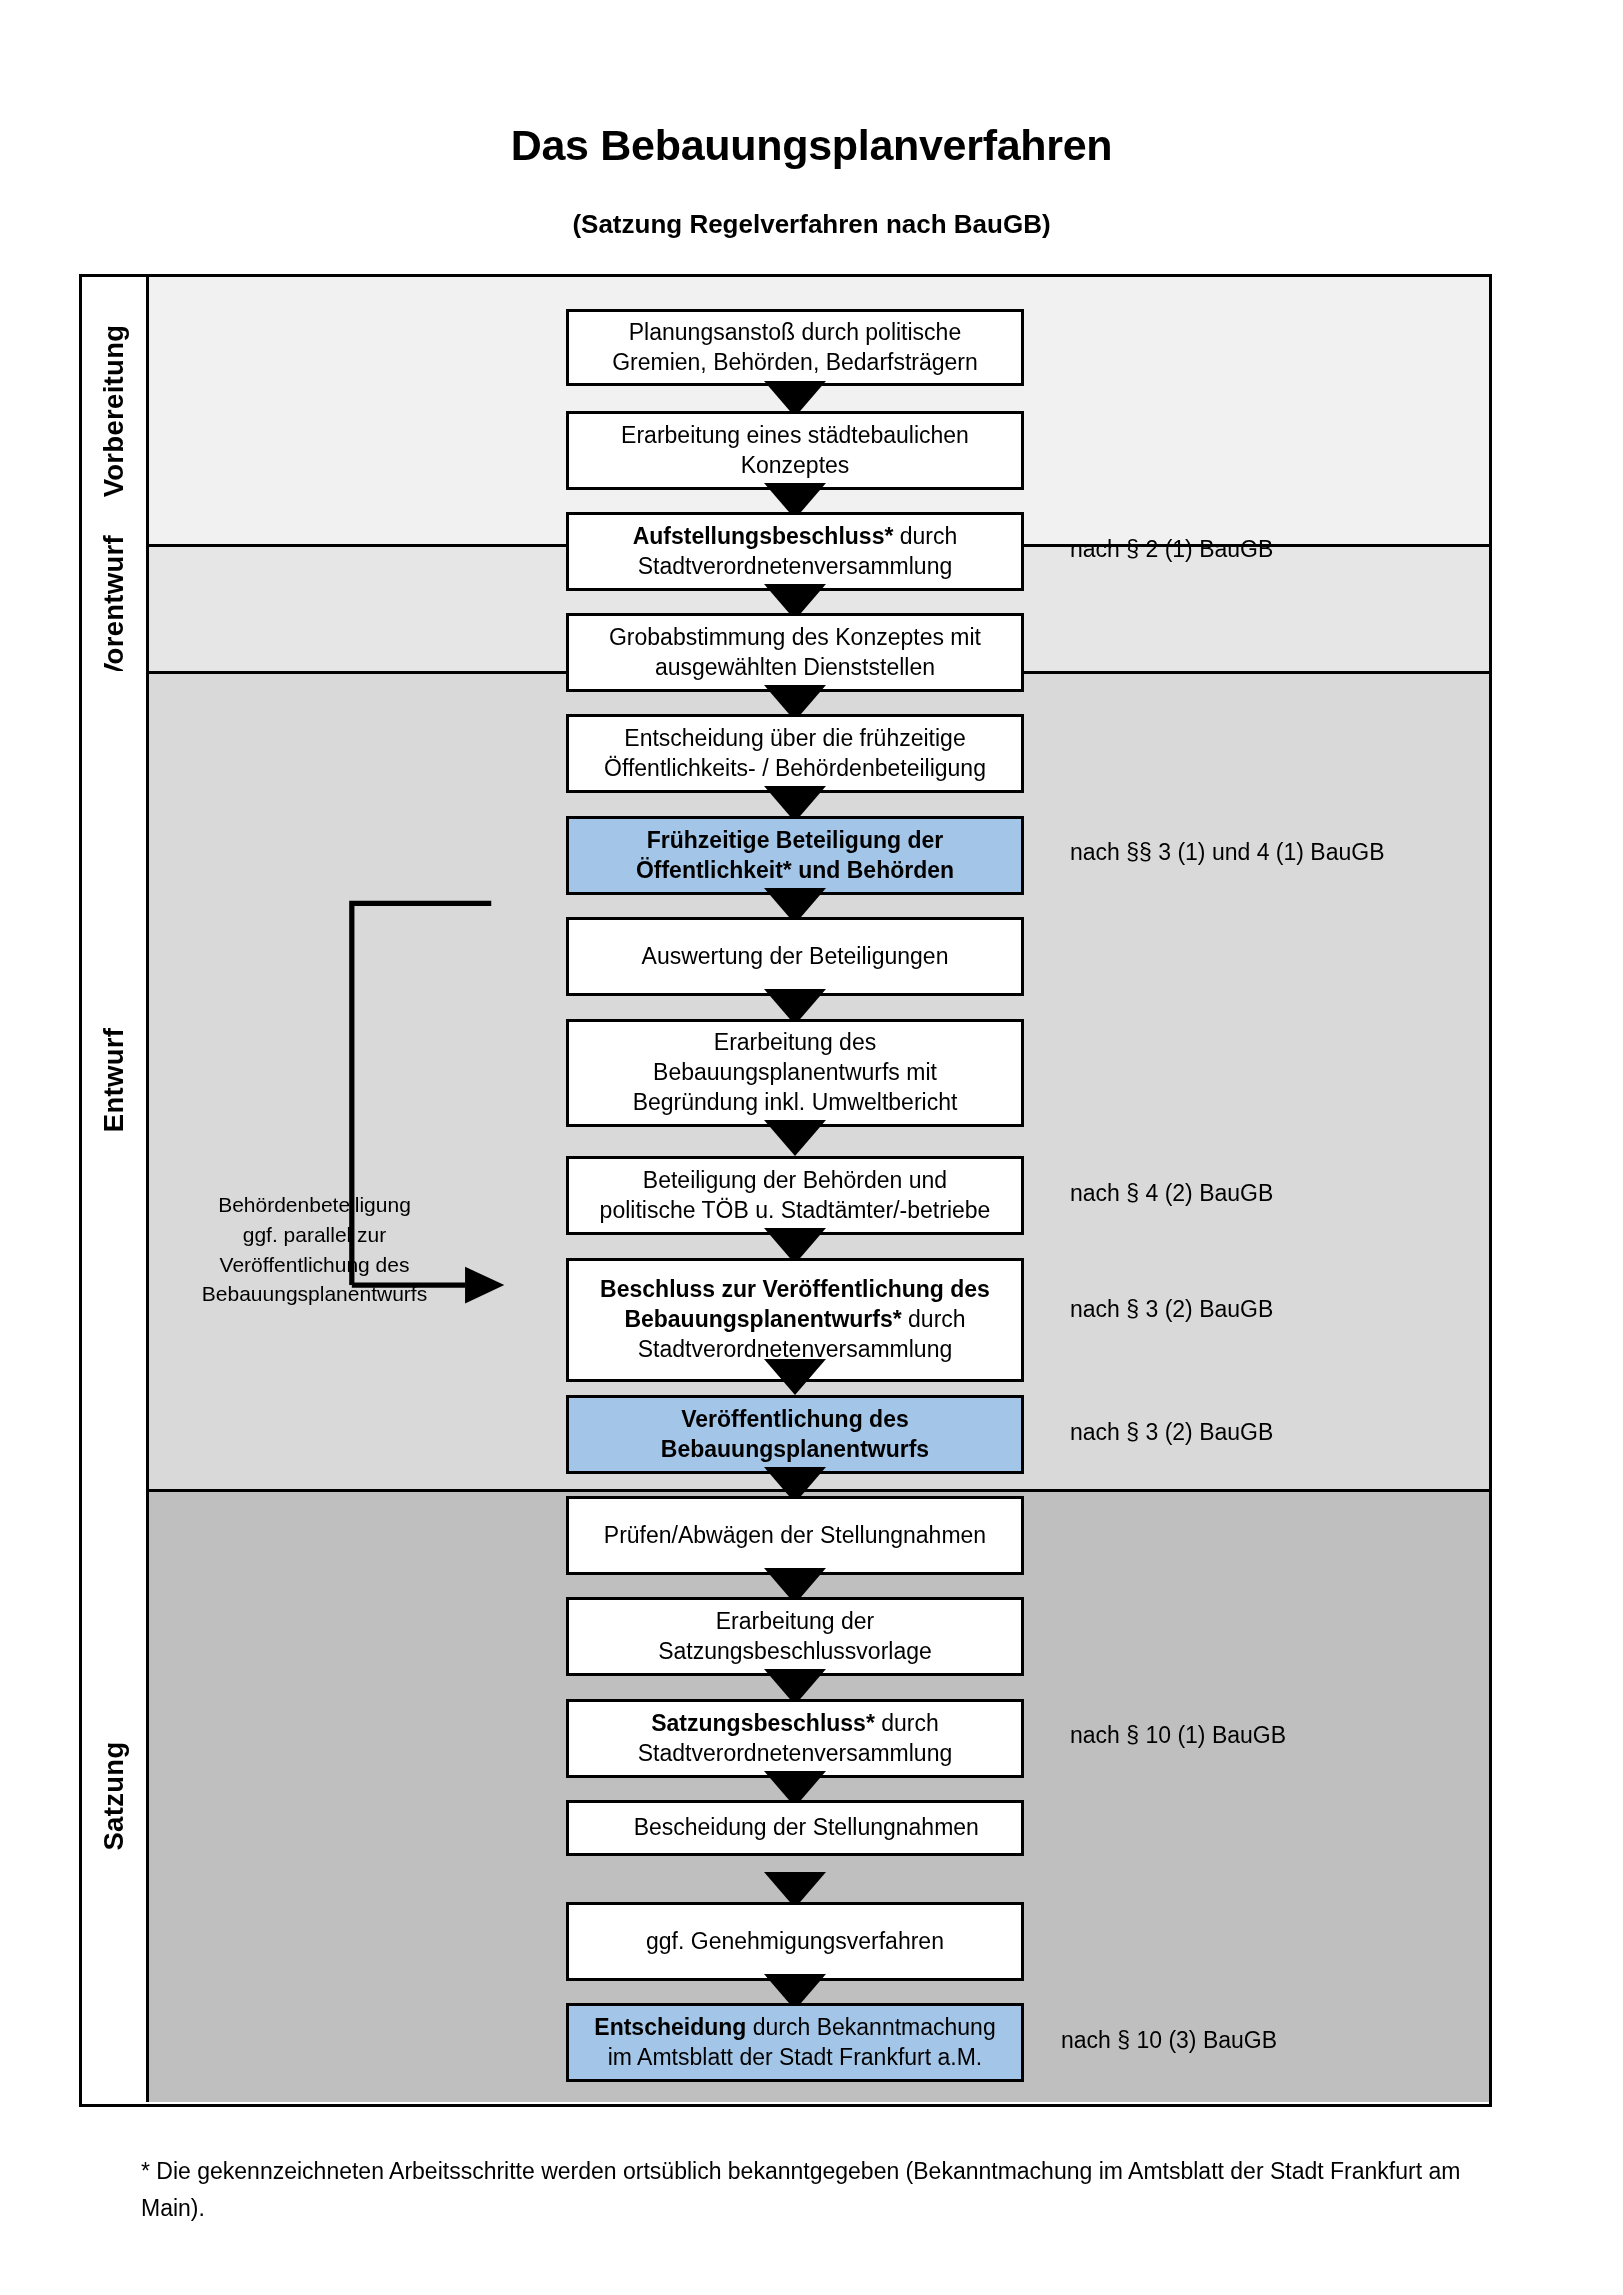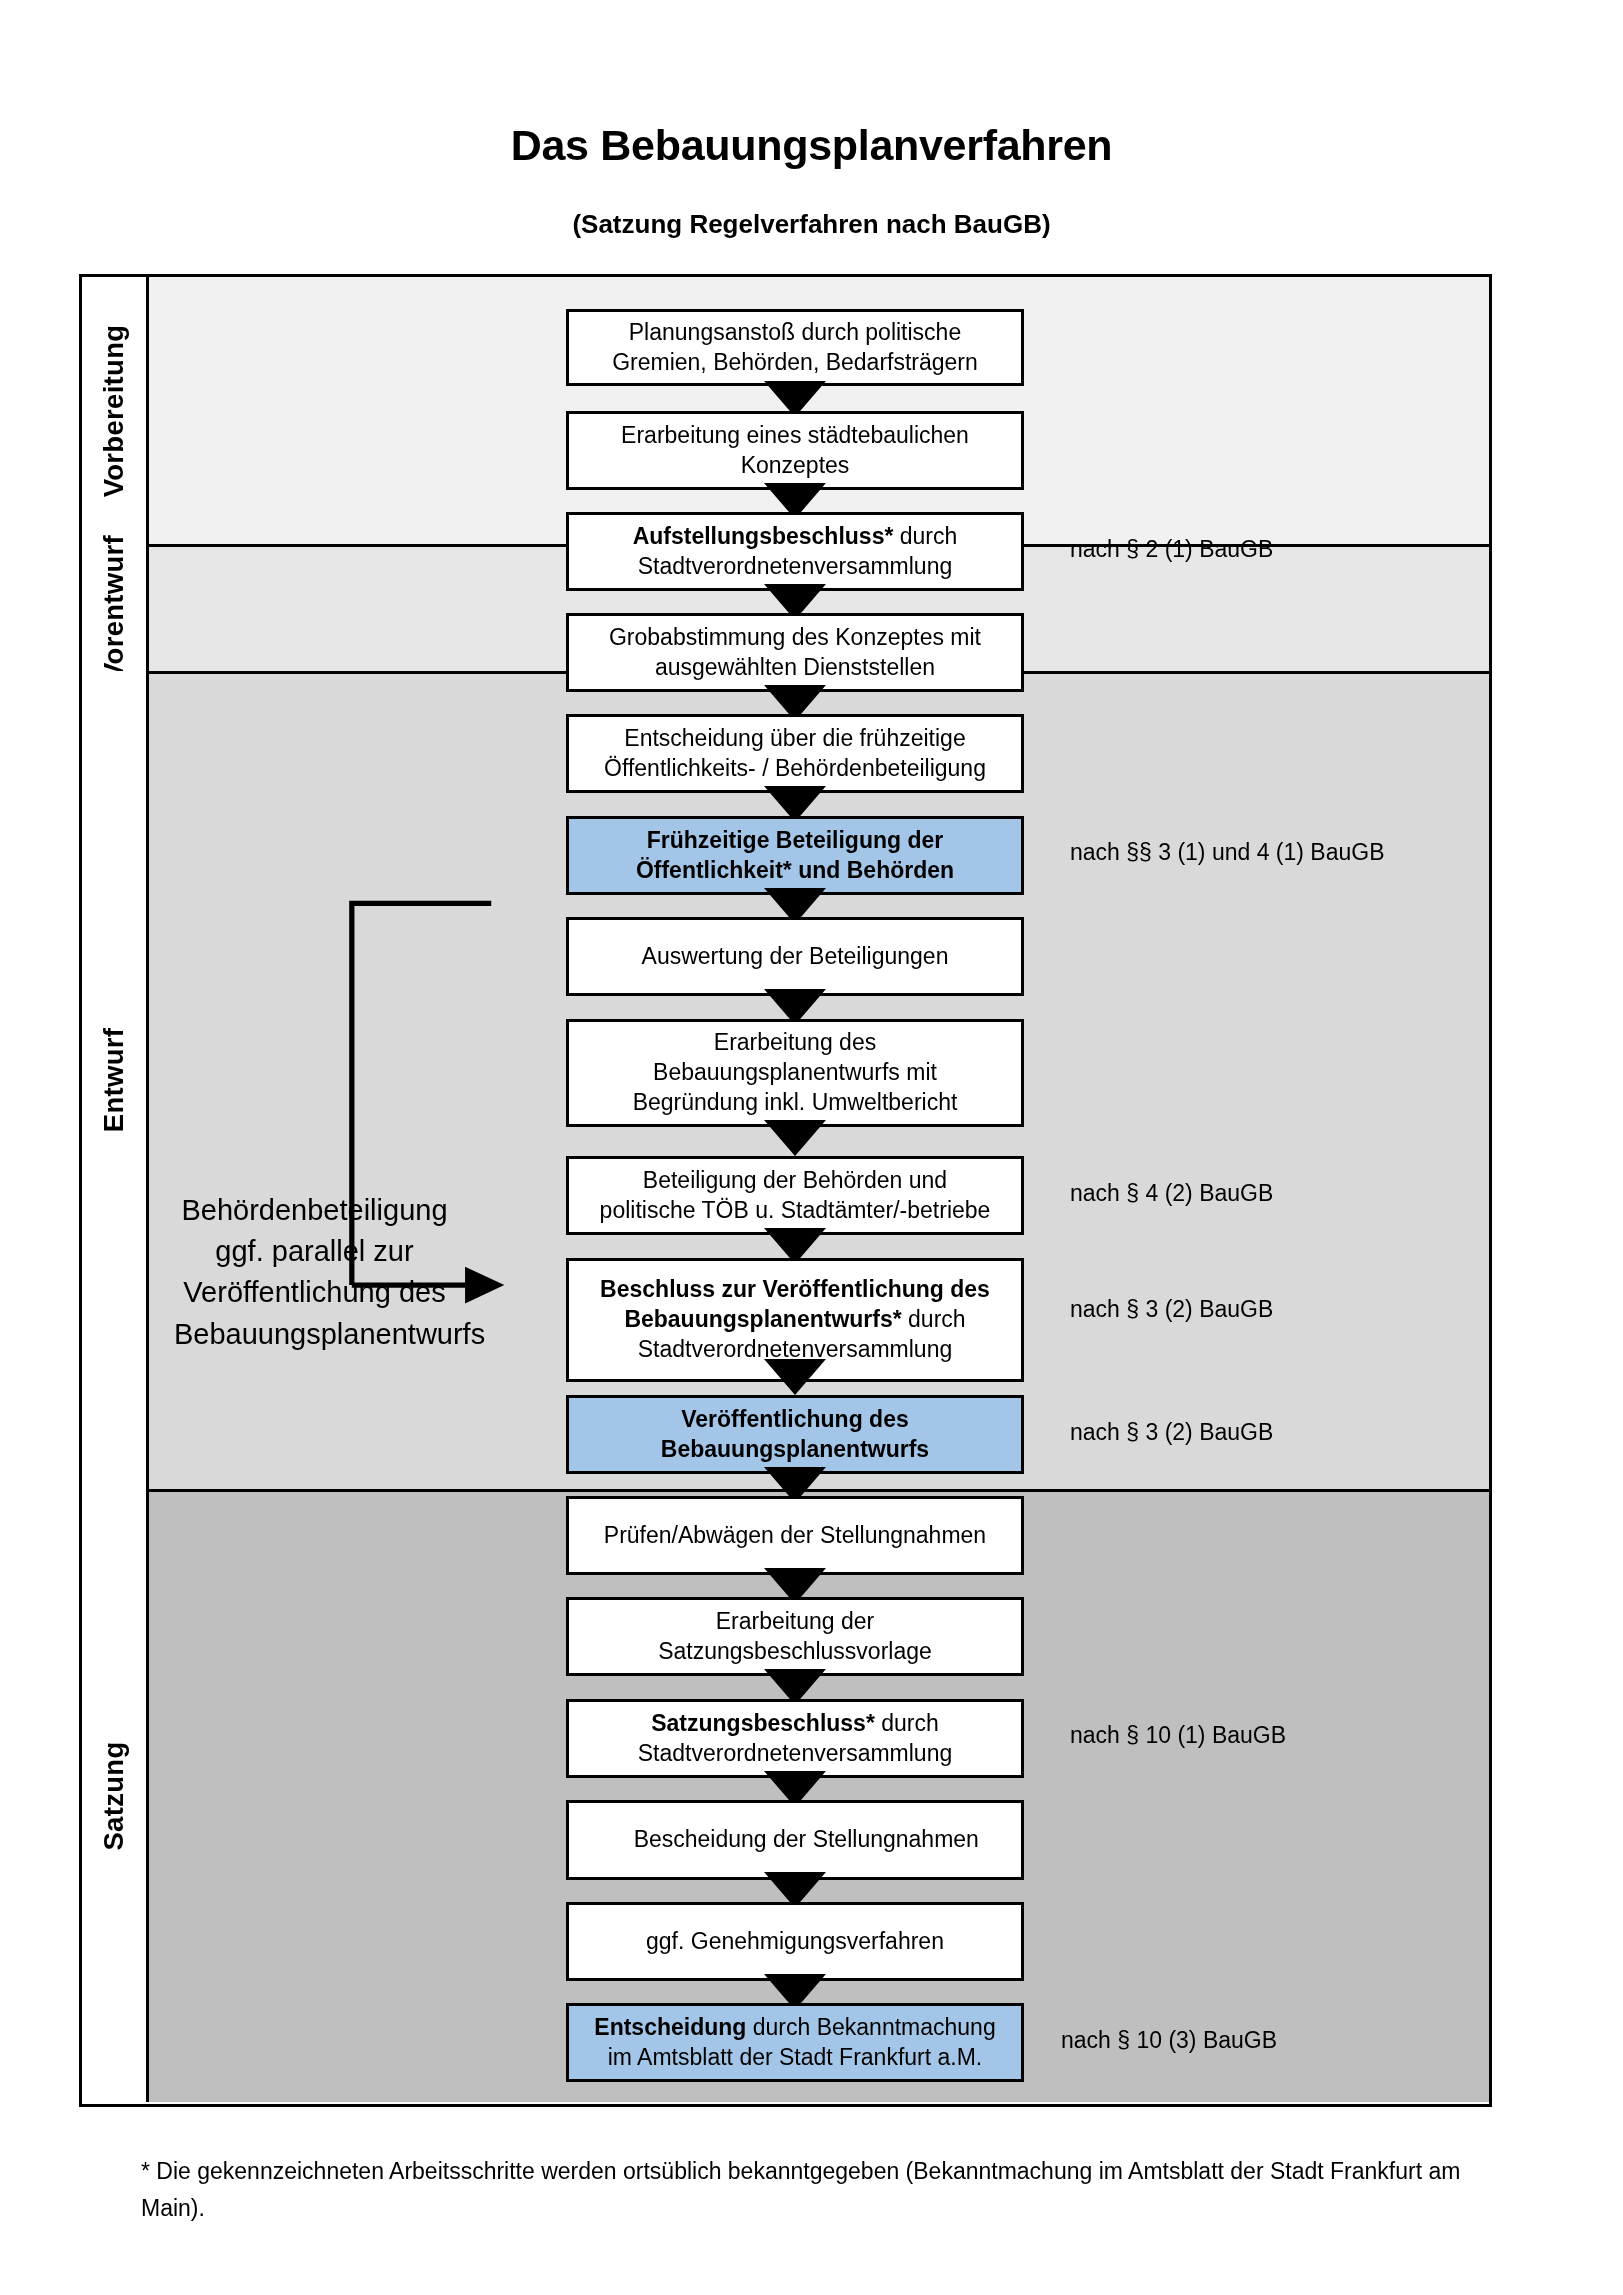--- a/index.html
+++ b/index.html
@@ -87,21 +87,21 @@
     position:absolute;
     font-size:23px;
     white-space:nowrap;
   }
 
   
   #sidenote{
     position:absolute;
     width:281px;
     text-align:center;
-    font-size:29px;
+    font-size:21px;
     line-height:1.42;
   }
 
   
   #branch{ position:absolute; left:0; top:0; pointer-events:none; }
 
   
   #footnote{
     position:absolute;left:141px;top:2153px;width:1358px;
     font-size:23px;line-height:1.62;
@@ -243,21 +243,21 @@
         </div>
       </div>
       <div class="arrow-down" style="left: 682px; top: 1392px;"></div>
       <div class="node" style="left: 484px; top: 1422px; height: 79px;">
         <div>
           <div><b>Satzungsbeschluss*</b> durch</div>
           <div>Stadtverordnetenversammlung</div>
         </div>
       </div>
       <div class="arrow-down" style="left: 682px; top: 1494px;"></div>
-      <div class="node" style="left: 484px; top: 1523px; height: 80px; padding-left: 29px;">
+      <div class="node" style="left: 484px; top: 1523px; height: 56px; padding-left: 29px;">
         <div>
           <div>Bescheidung der Stellungnahmen</div>
         </div>
       </div>
       <div class="arrow-down" style="left: 682px; top: 1595px;"></div>
       <div class="node" style="left: 484px; top: 1625px; height: 79px;">
         <div>
           <div>ggf. Genehmigungsverfahren</div>
         </div>
       </div>

